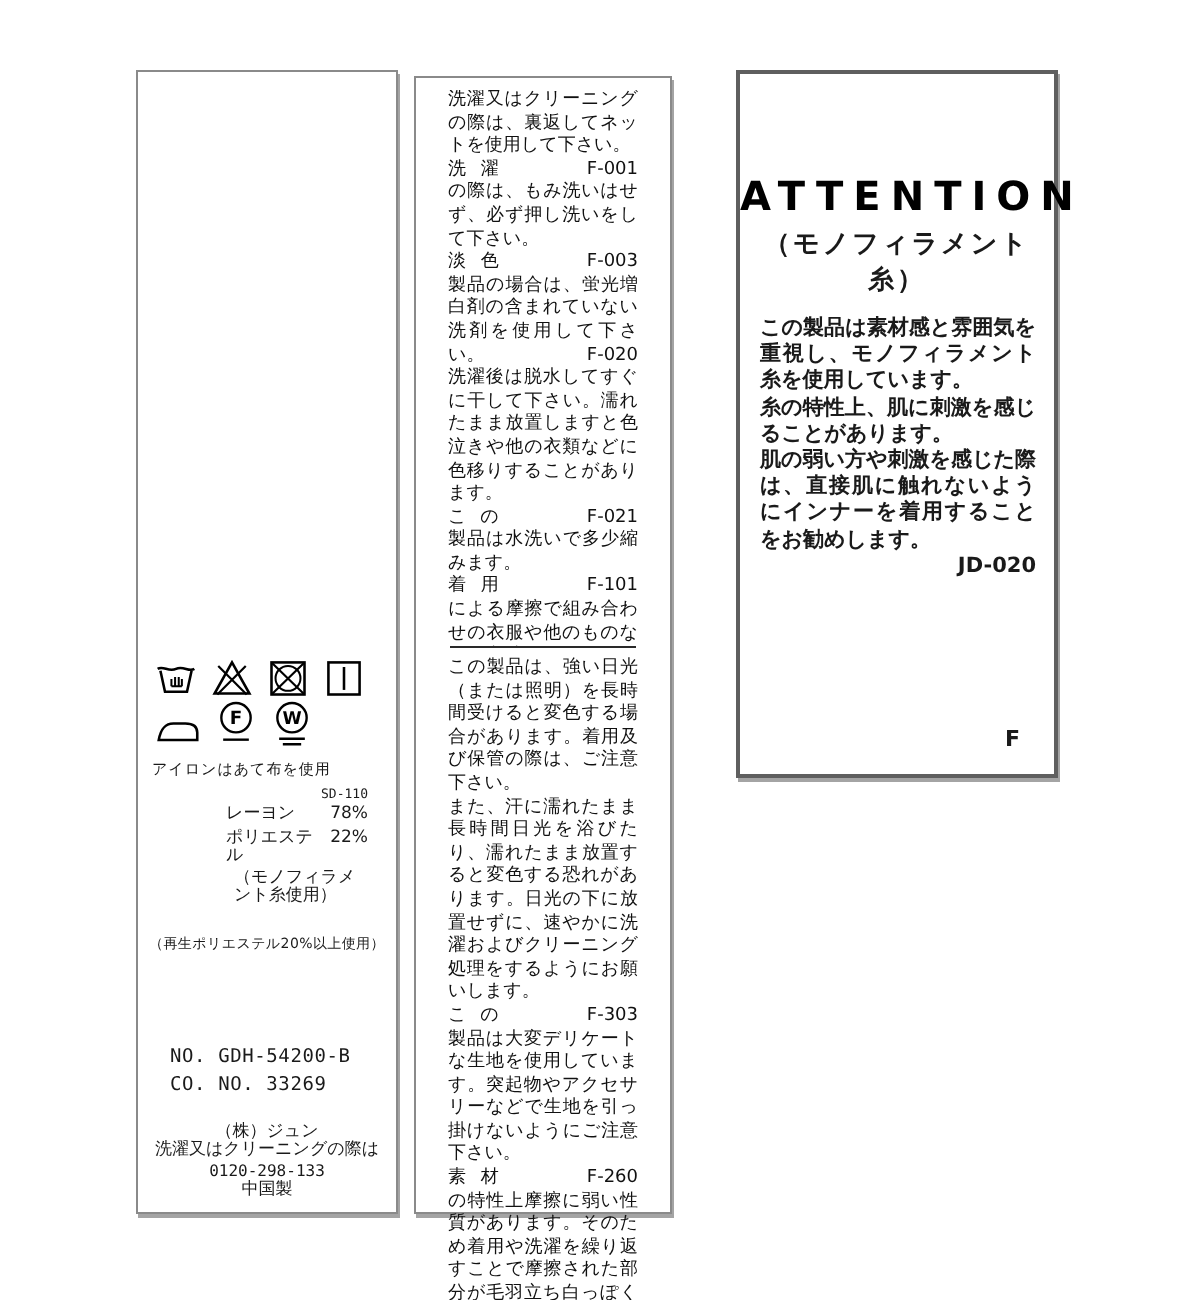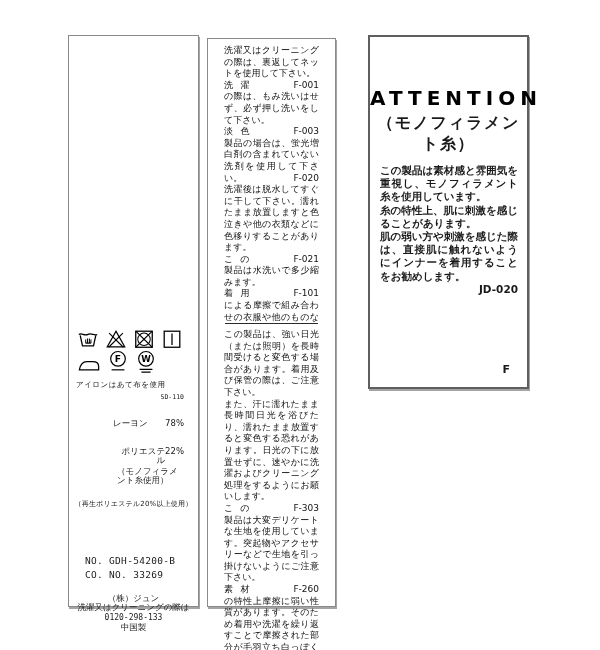--- a/index.html
+++ b/index.html
@@ -22,31 +22,31 @@
   .note-code{float:right;word-break:keep-all;margin-left:44px;}
   #mid-section1{height:278px;overflow:hidden;}
   .mid-divider{border:0;border-top:1px solid #2a2a2a;margin:0 1px 5px 1px;}
 
   
   .sym-rows{margin:292px 0 0 8px;}
   .sym-row{display:flex;align-items:flex-end;gap:6px;height:22px;margin-bottom:3px;}
   .sym-row svg{display:block;}
   .iron-note{font-size:7.5px;margin:5px 0 0 7px;letter-spacing:.5px;}
   .sd-code{font-size:6.5px;text-align:right;margin:3px 14px 0 0;font-family:"DejaVu Sans Mono",monospace;}
-  .comp-row{display:flex;font-size:8.5px;line-height:9.5px;margin:18px 14px 0 44px;text-align:right;}
+  .comp-row{display:flex;font-size:8.5px;line-height:9.5px;margin:2px 14px 0 44px;}
   .comp-row .pct{margin-left:auto;}
   .comp-note{font-size:8.5px;line-height:9.5px;margin:1px 0 0 48px;width:64px;word-break:break-all;}
   .recycle-note{font-size:7px;text-align:center;margin-top:13px;letter-spacing:.2px;}
   .no-block{margin:45px 0 0 16px;font-size:9.5px;line-height:14.5px;font-family:"DejaVu Sans Mono",monospace;letter-spacing:.3px;}
   .company-block{text-align:center;margin-top:11px;font-size:8.5px;line-height:9.8px;}
   .company-block .phone{font-size:8px;font-family:"DejaVu Sans Mono",monospace;}
 
   
   .attn-title{text-align:center;font-size:20px;font-weight:bold;letter-spacing:5px;margin-top:49px;color:#000;}
-  .attn-sub{text-align:center;font-size:16px;font-weight:bold;letter-spacing:1.5px;margin-top:3px;}
+  .attn-sub{text-align:center;font-size:13px;font-weight:bold;letter-spacing:1.5px;margin-top:3px;}
   .attn-body{margin:9px 9px 0 10px;font-size:10.5px;font-weight:bold;line-height:13.2px;word-break:break-all;text-align:justify;}
   .attn-body p{margin:0;}
   .f-footer{position:absolute;right:17px;bottom:11px;font-size:11px;font-weight:bold;}
 </style>
 </head>
 <body>
 
 <div class="label" id="left-label">
   <div class="sym-rows">
     <div class="sym-row">

